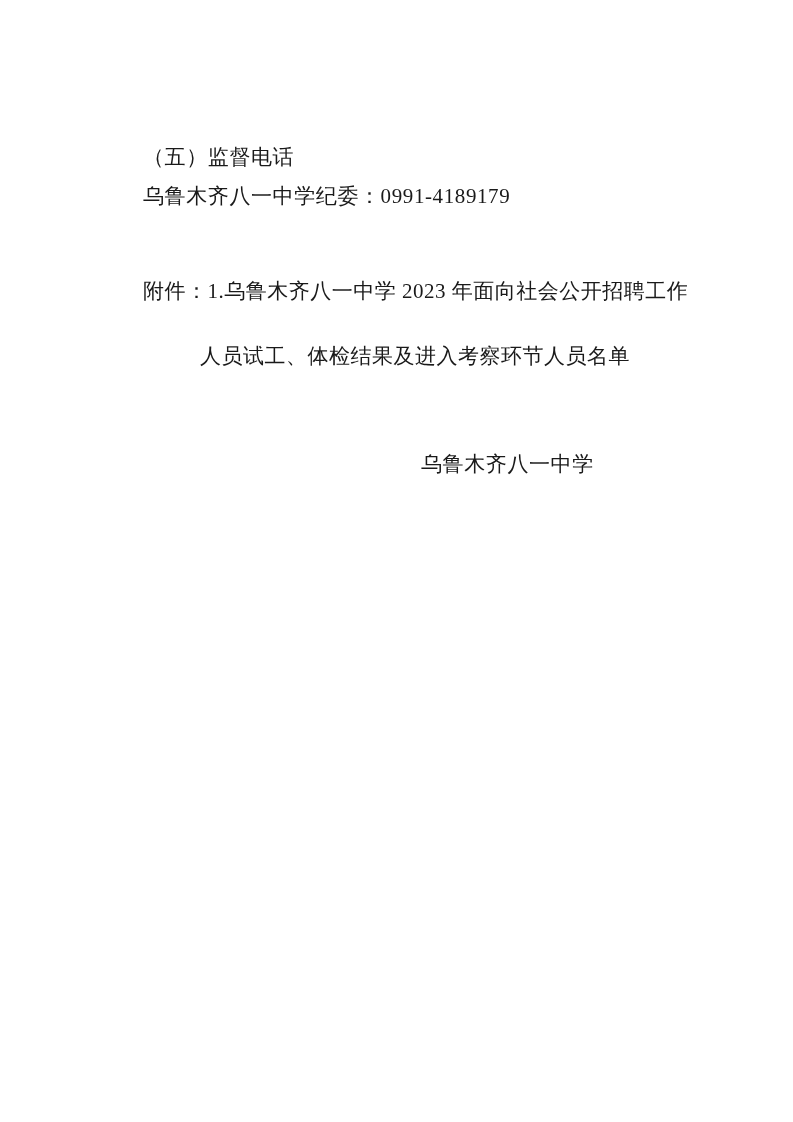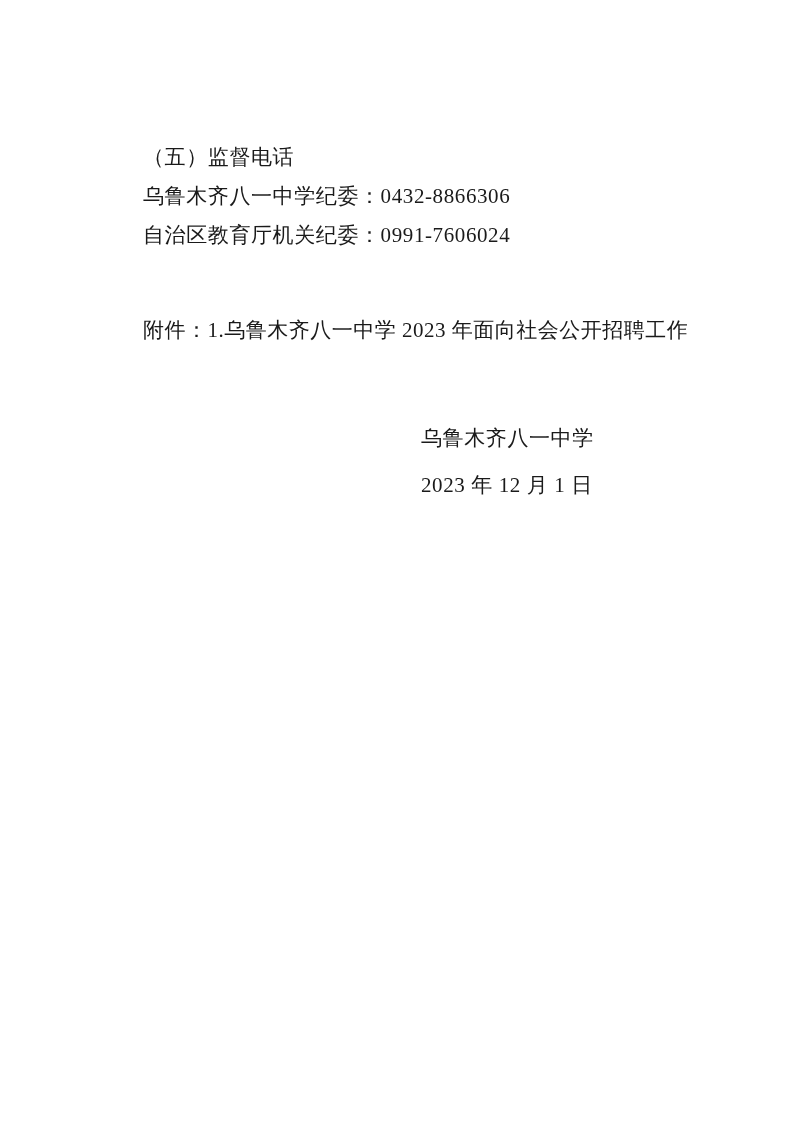--- a/index.html
+++ b/index.html
@@ -67,28 +67,27 @@
     margin-top: 6px;
   }
 </style>
 </head>
 <body>
 
 <div class="page">
   <div class="content">
 
     <div class="line">（五）监督电话</div>
-    <div class="line">乌鲁木齐八一中学纪委：0432-8866306</div>
-    <div class="line">自治区教育厅机关纪委：0991-7606024</div>
+    <div class="line">乌鲁木齐八一中学纪委：0991-4189179</div>
 
     <div class="block-gap"></div>
 
     <div class="attach-block">
       <div class="attach-line">附件：1.乌鲁木齐八一中学 2023 年面向社会公开招聘工作</div>
+      <div class="attach-line attach-indent">人员试工、体检结果及进入考察环节人员名单</div>
     </div>
 
     <div class="signature">
       <div class="sig-line">乌鲁木齐八一中学</div>
-      <div class="sig-line">2023 年 12 月 1 日</div>
     </div>
 
   </div>
 </div>
 
 </body></html>

